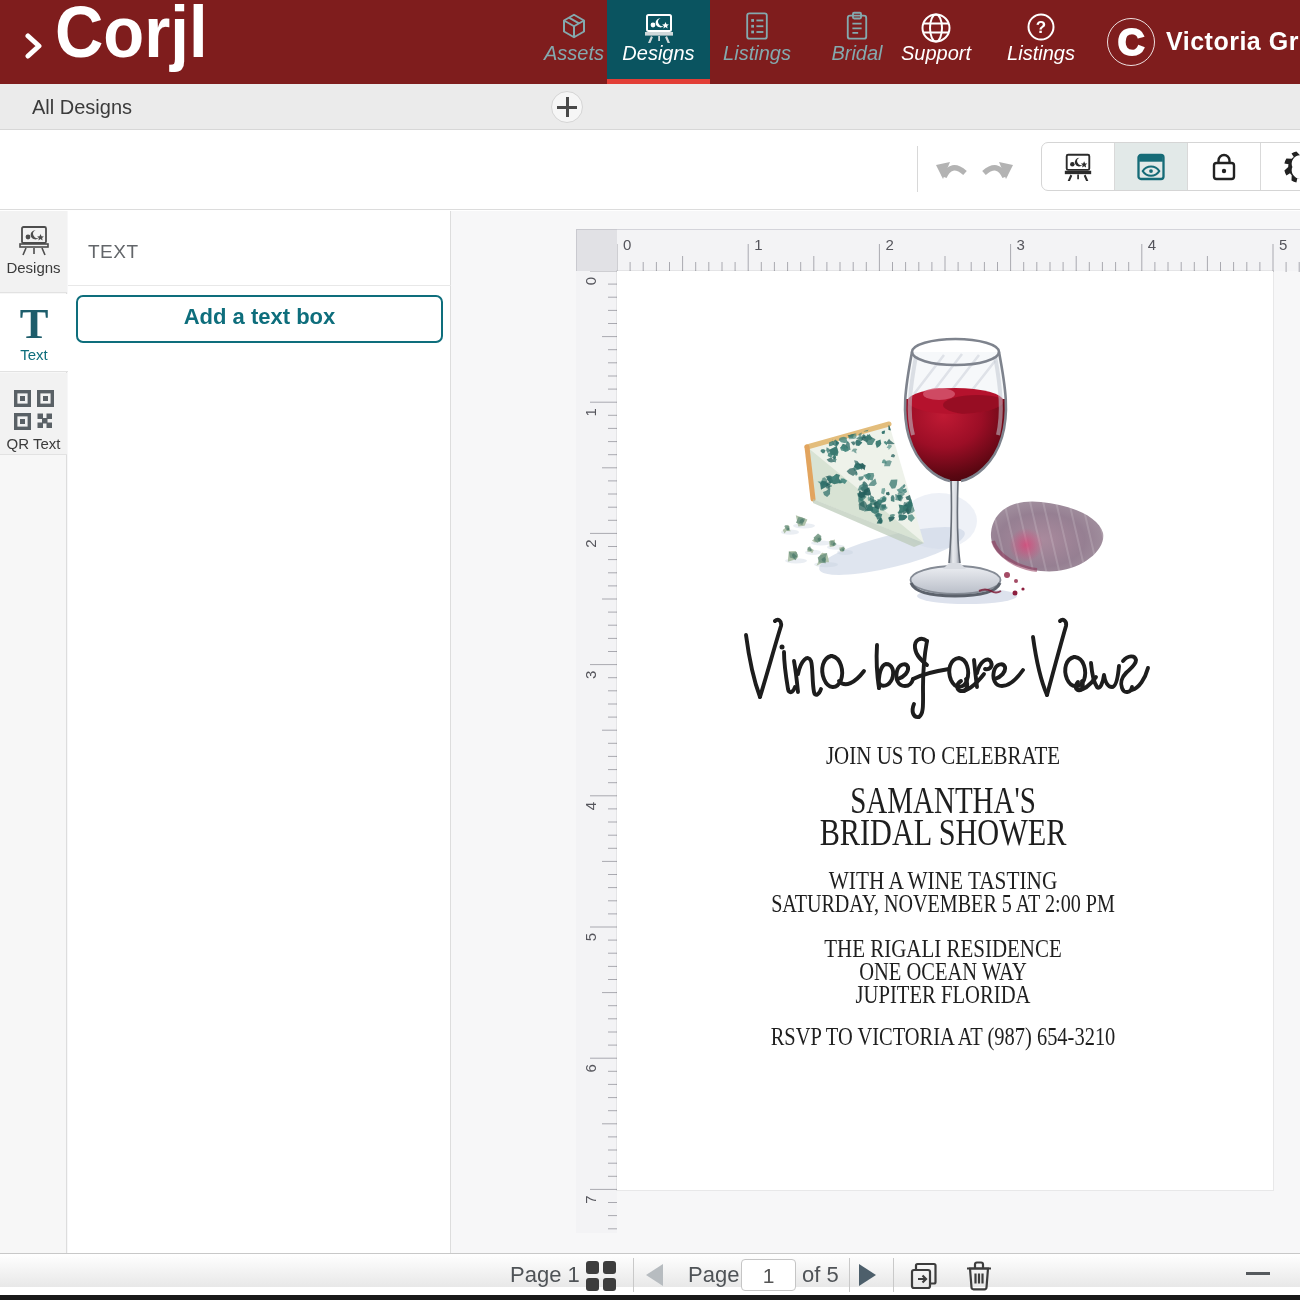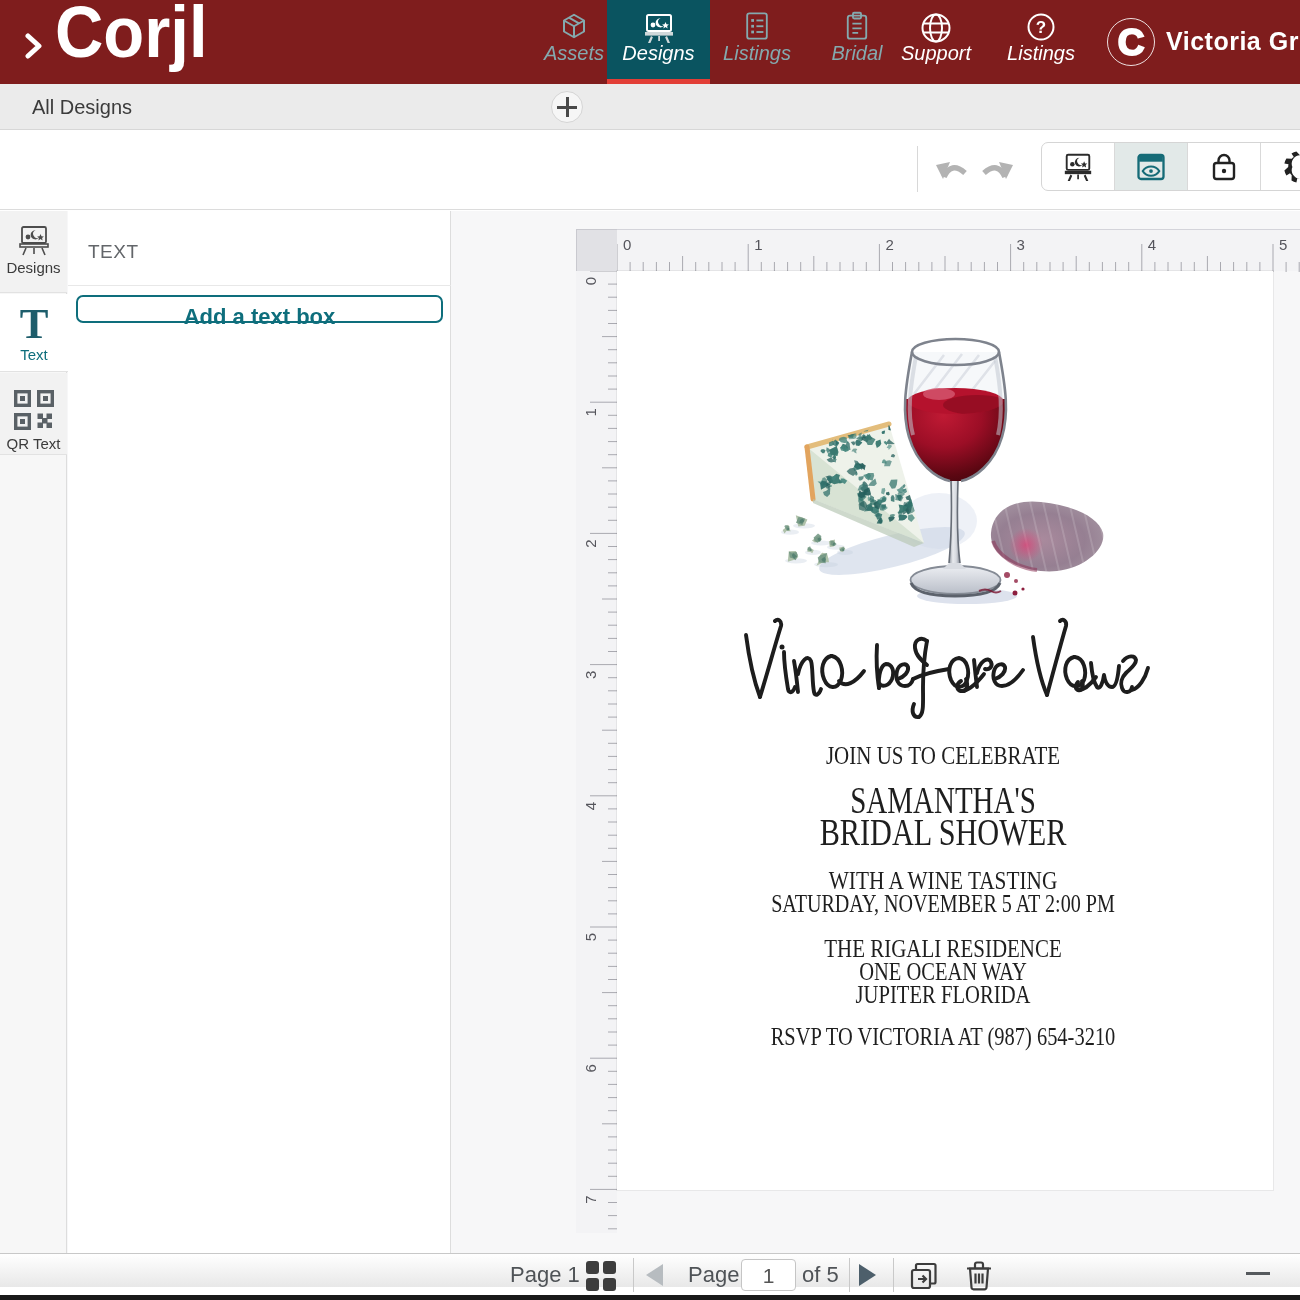--- a/index.html
+++ b/index.html
@@ -44,21 +44,21 @@
 #ritem-designs { top:0; height:82px; }
 #ritem-text { top:83px; height:78px; background:#fff; width:68px; border-bottom:1px solid #e2e2e2; color:#0e6e7c; }
 #ritem-qr { top:162px; height:82px; }
 #ritem-designs .ric { margin-top:12px; height:34px; }
 #ritem-text .ric { margin-top:10px; height:40px; font-family:"Liberation Serif",serif; font-size:43px; font-weight:bold; color:#1d5d6b; line-height:40px; }
 #ritem-qr .ric { margin-top:14px; height:46px; }
 
 #panel { position:absolute; left:68px; top:0; width:383px; height:1042px; background:#fff; border-right:1px solid #ddd; }
 #panel h2 { position:absolute; left:20px; top:30px; font-size:19px; font-weight:normal; letter-spacing:0.5px; color:#63666a; }
 #panel .pdiv { position:absolute; left:0px; top:74px; width:383px; height:1px; background:#e8e8e8; }
-#addtext { position:absolute; left:8px; top:84px; width:367px; height:28px; border:2px solid #0e6e7c; border-radius:7px; color:#0e6e7c; font-size:22px; font-weight:bold; text-align:center; line-height:40px; }
+#addtext { position:absolute; left:8px; top:84px; width:367px; height:48px; border:2px solid #0e6e7c; border-radius:7px; color:#0e6e7c; font-size:22px; font-weight:bold; text-align:center; line-height:40px; }
 
 
 #corner { position:absolute; left:576px; top:18px; width:41px; height:42px; background:#e1e1e5; border-left:1px solid #c9c9cf; border-top:1px solid #c9c9cf; }
 #hruler { position:absolute; left:617px; top:18px; width:683px; height:42px; background:#f3f3f5; border-top:1px solid #d4d4da; }
 #vruler { position:absolute; left:576px; top:60px; width:41px; height:962px; background:#f3f3f5; }
 #page { position:absolute; left:617px; top:60px; width:656px; height:919px; background:#fff; box-shadow:0 0 0 1px rgba(0,0,0,0.06); }
 
 .invline { position:absolute; left:326px; white-space:nowrap; font-family:"Liberation Serif",serif; color:#1e1e1e; line-height:1; transform-origin:0 0; }
 
 

